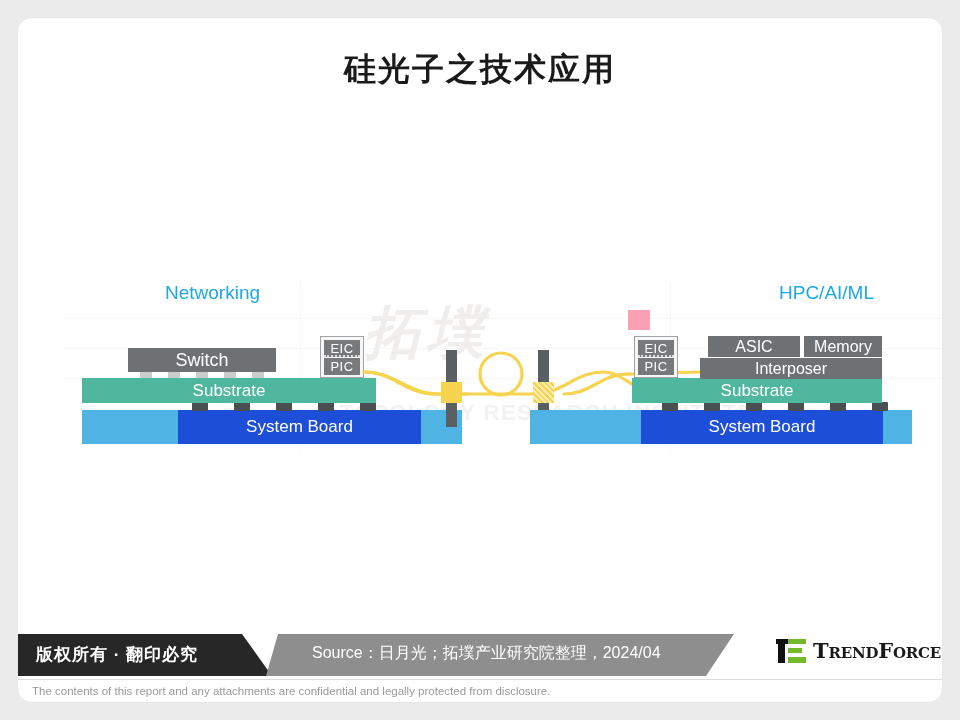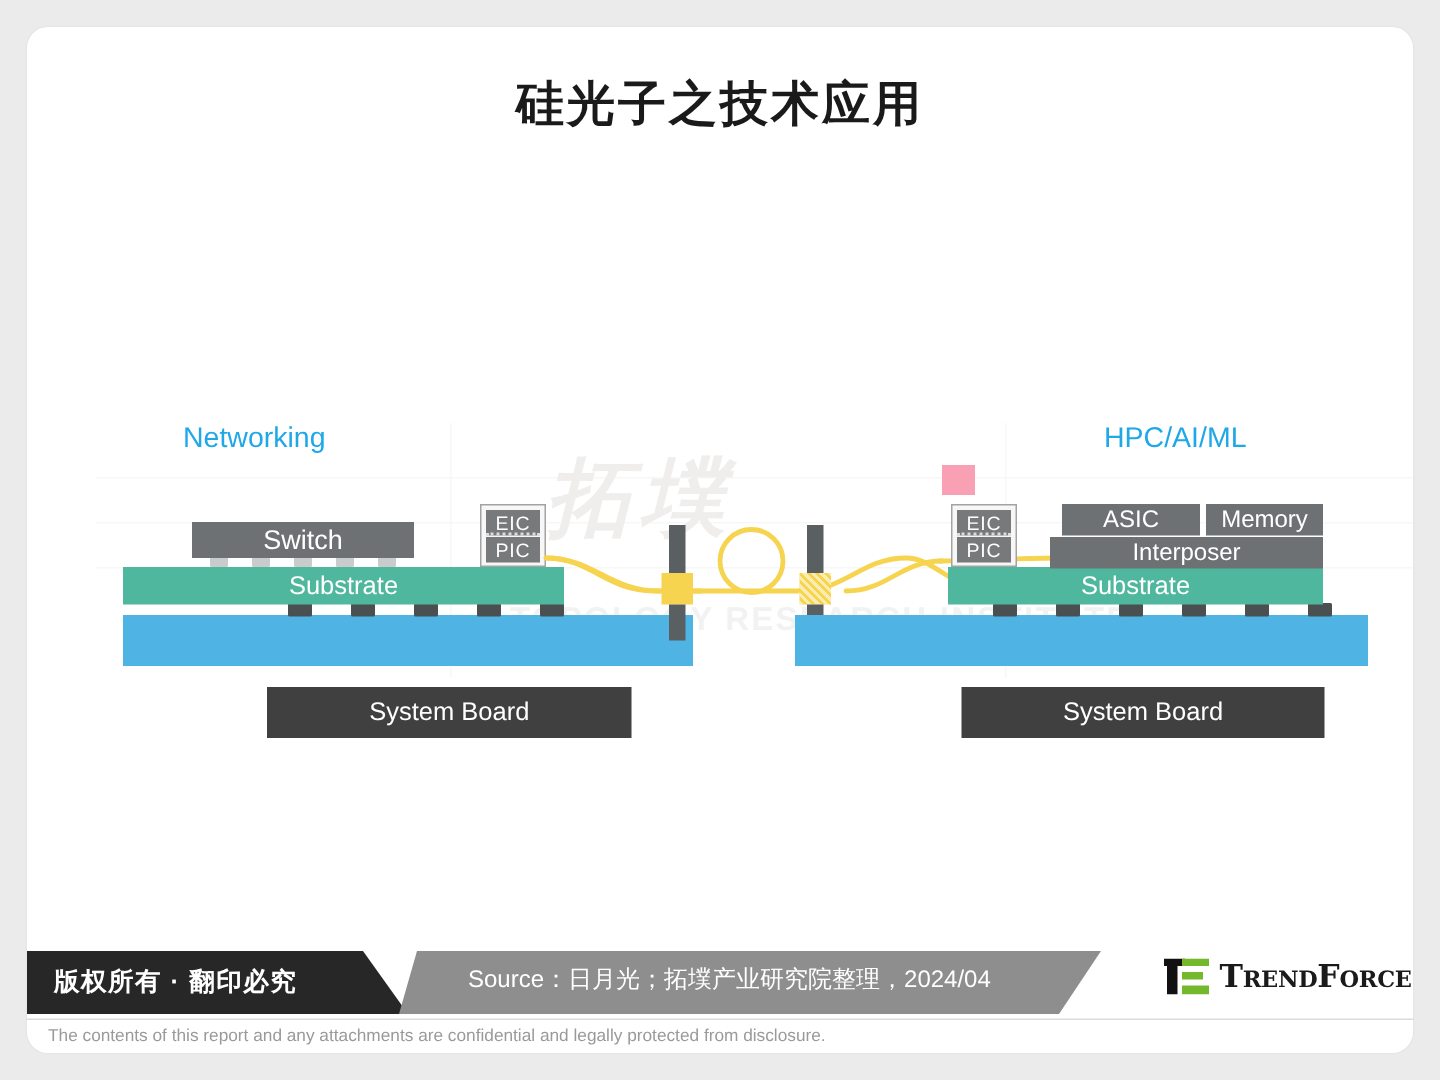--- a/index.html
+++ b/index.html
@@ -85,20 +85,21 @@
     display: block;
     background: #f7f7f7;
   }
 
   
   .sec-label {
     position: absolute;
     font-size: 19px;
     color: #1fa8e8;
     white-space: nowrap;
+    margin-left: 43px;
   }
   .lbl-networking { left: 58px;  top: 0px; }
   .lbl-hpc        { left: 672px; top: 0px; text-align: center; }
 
   
   .blk {
     position: absolute;
     box-sizing: border-box;
     display: flex;
     align-items: center;
@@ -109,27 +110,26 @@
   .gray   { background: #6e7173; }
   .teal   { background: #4fb79d; }
   .pink   { background: #f9a0b4; }
 
   .sysboard-base {
     position: absolute;
     background: #4fb4e4;
   }
   .sysboard-core {
     position: absolute;
-    background: #404040;
+    background: #1d4ed8;
     display: flex;
     align-items: center;
     justify-content: center;
     color: #fff;
     font-size: 17px;
-    margin-top: 48px;
   }
 
   .bump {
     position: absolute;
     background: #4a4f52;
     border-radius: 1px;
   }
   .bump-light {
     position: absolute;
     background: #c9cccd;

